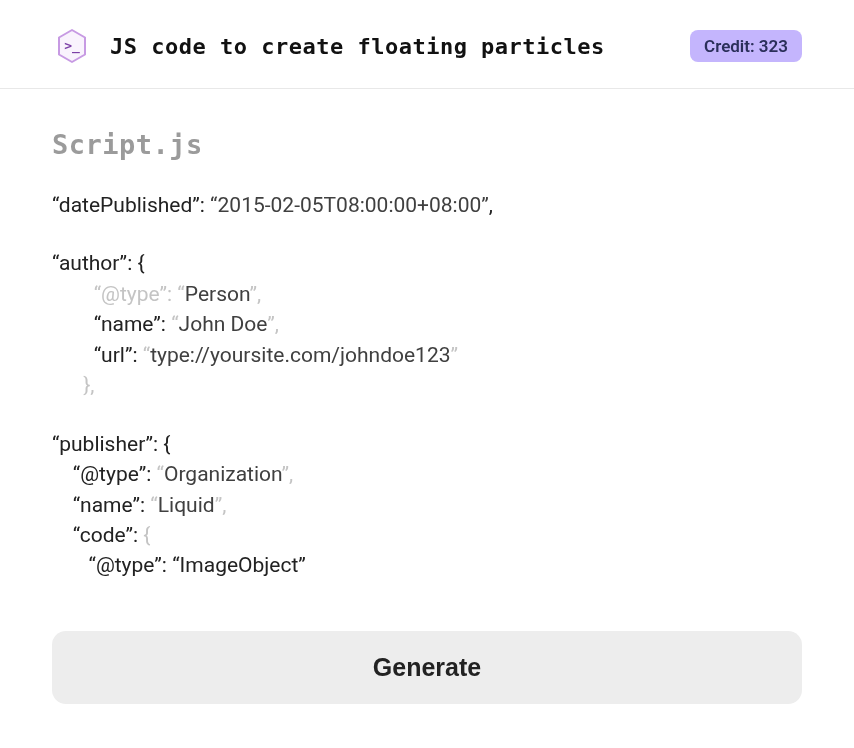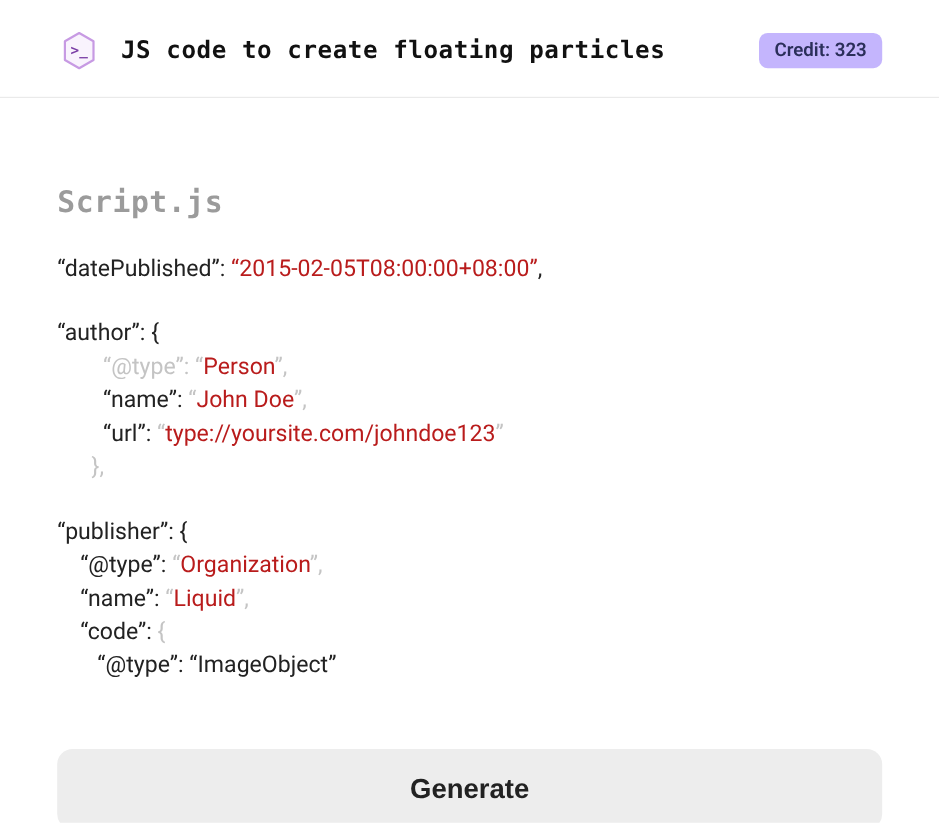--- a/index.html
+++ b/index.html
@@ -48,21 +48,20 @@
     .content {
       padding: 40px 52px 20px 52px;
     }
     .filename {
       font-family: ui-monospace, SFMono-Regular, Menlo, Monaco, Consolas, monospace;
       font-size: 27px;
       font-weight: 600;
       color: #9b9b9b;
       margin-bottom: 30px;
       letter-spacing: 0.5px;
-      margin-top: 40px;
     }
     .code {
       font-size: 21px;
       line-height: 1.45;
       color: #222;
     }
     .code .line {
       white-space: pre;
     }
     .code .key {
@@ -72,21 +71,21 @@
     .code .key-dim {
       color: #c4c4c4;
     }
     .code .punct {
       color: #222;
     }
     .code .punct-dim {
       color: #c4c4c4;
     }
     .code .val {
-      color: #b91c1c;
+      color: #404040;
     }
     .code .val-plain {
       color: #222;
     }
     .blank {
       height: 28px;
     }
     .generate-row {
       padding: 0 52px;
       margin-top: 30px;
@@ -94,21 +93,20 @@
     .generate-btn {
       width: 100%;
       background: #ededed;
       border: none;
       border-radius: 14px;
       font-size: 25px;
       font-weight: 600;
       color: #222;
       padding: 22px 0;
       cursor: pointer;
-      margin-top: 10px;
     }
   </style>
 </head>
 <body>
 
 <div class="header">
   <div class="logo">
     <svg width="36" height="36" viewBox="0 0 36 36">
       <polygon points="18,2 31,9.5 31,26.5 18,34 5,26.5 5,9.5" fill="#f9f3fd" stroke="#c79ae3" stroke-width="2" stroke-linejoin="round"></polygon>
       <text x="18" y="22" font-family="monospace" font-size="13" font-weight="bold" fill="#7b3fa6" text-anchor="middle">&gt;_</text>

